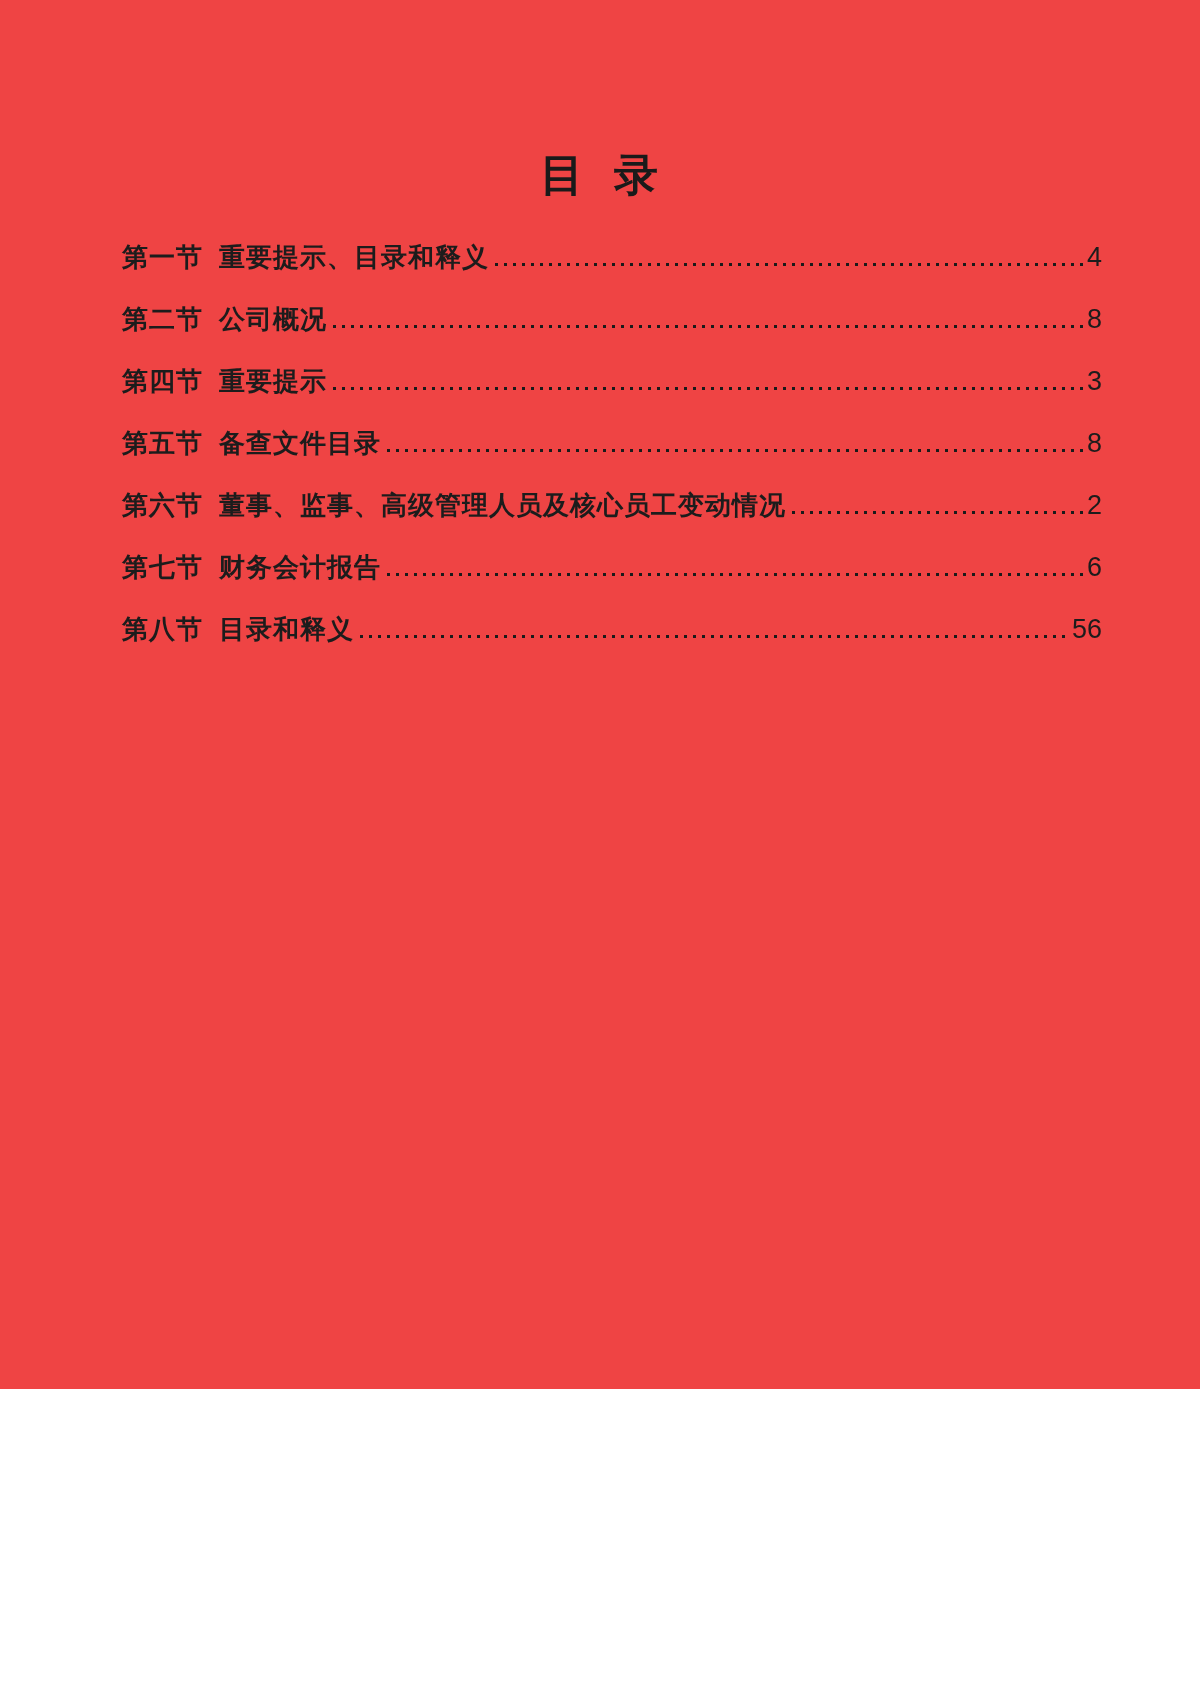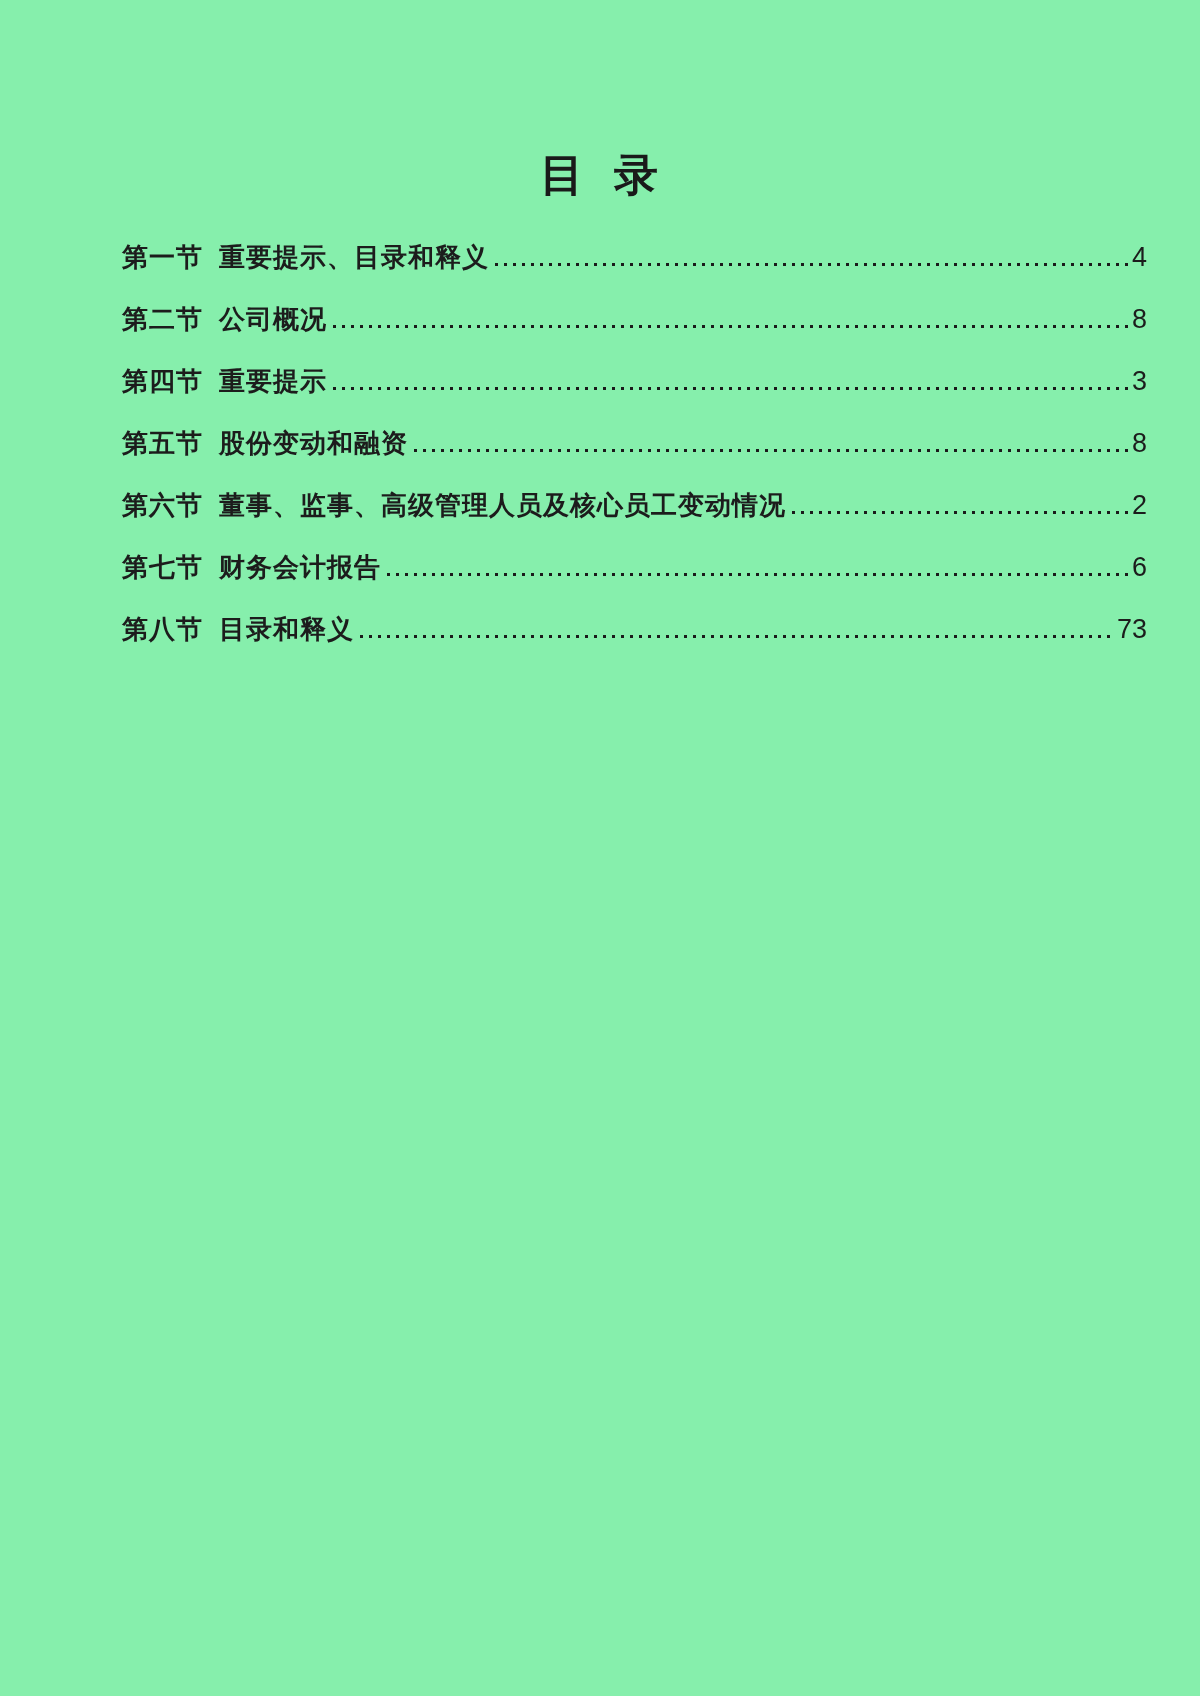--- a/index.html
+++ b/index.html
@@ -3,42 +3,42 @@
 <meta charset="utf-8">
 <style>
   html, body {
     margin: 0;
     padding: 0;
     background: #ffffff;
   }
   .page {
     position: relative;
     width: 1200px;
-    height: 1696px;
-    background: #86efac;
+    height: 1389px;
+    background: #ef4444;
     font-family: "Liberation Sans", sans-serif;
     color: #1c1c1c;
     box-sizing: border-box;
     overflow: hidden;
   }
   .doc-title {
     margin: 0;
     padding-top: 152px;
     text-align: center;
     font-size: 44px;
     line-height: 46px;
     font-weight: bold;
     word-spacing: 14px;
     letter-spacing: 2px;
     color: #1a1a1a;
   }
   .toc {
     box-sizing: border-box;
     width: 100%;
-    padding: 42px 53px 0 122px;
+    padding: 42px 98px 0 122px;
   }
   .toc-row {
     display: flex;
     align-items: baseline;
     height: 34px;
     margin-bottom: 28px;
     font-weight: bold;
     font-size: 26px;
     line-height: 34px;
     white-space: nowrap;
@@ -93,37 +93,37 @@
       <span class="page-num">8</span>
     </div>
       <div class="toc-row">
       <span class="sec-num">第四节</span>
       <span class="sec-title">重要提示</span>
       <span class="leader"></span>
       <span class="page-num">3</span>
     </div>
       <div class="toc-row">
       <span class="sec-num">第五节</span>
-      <span class="sec-title">股份变动和融资</span>
+      <span class="sec-title">备查文件目录</span>
       <span class="leader"></span>
       <span class="page-num">8</span>
     </div>
       <div class="toc-row">
       <span class="sec-num">第六节</span>
       <span class="sec-title">董事、监事、高级管理人员及核心员工变动情况</span>
       <span class="leader"></span>
       <span class="page-num">2</span>
     </div>
       <div class="toc-row">
       <span class="sec-num">第七节</span>
       <span class="sec-title">财务会计报告</span>
       <span class="leader"></span>
       <span class="page-num">6</span>
     </div>
       <div class="toc-row">
       <span class="sec-num">第八节</span>
       <span class="sec-title">目录和释义</span>
       <span class="leader"></span>
-      <span class="page-num">73</span>
+      <span class="page-num">56</span>
     </div>
     </div>
 
 </div>
 
 </body></html>

